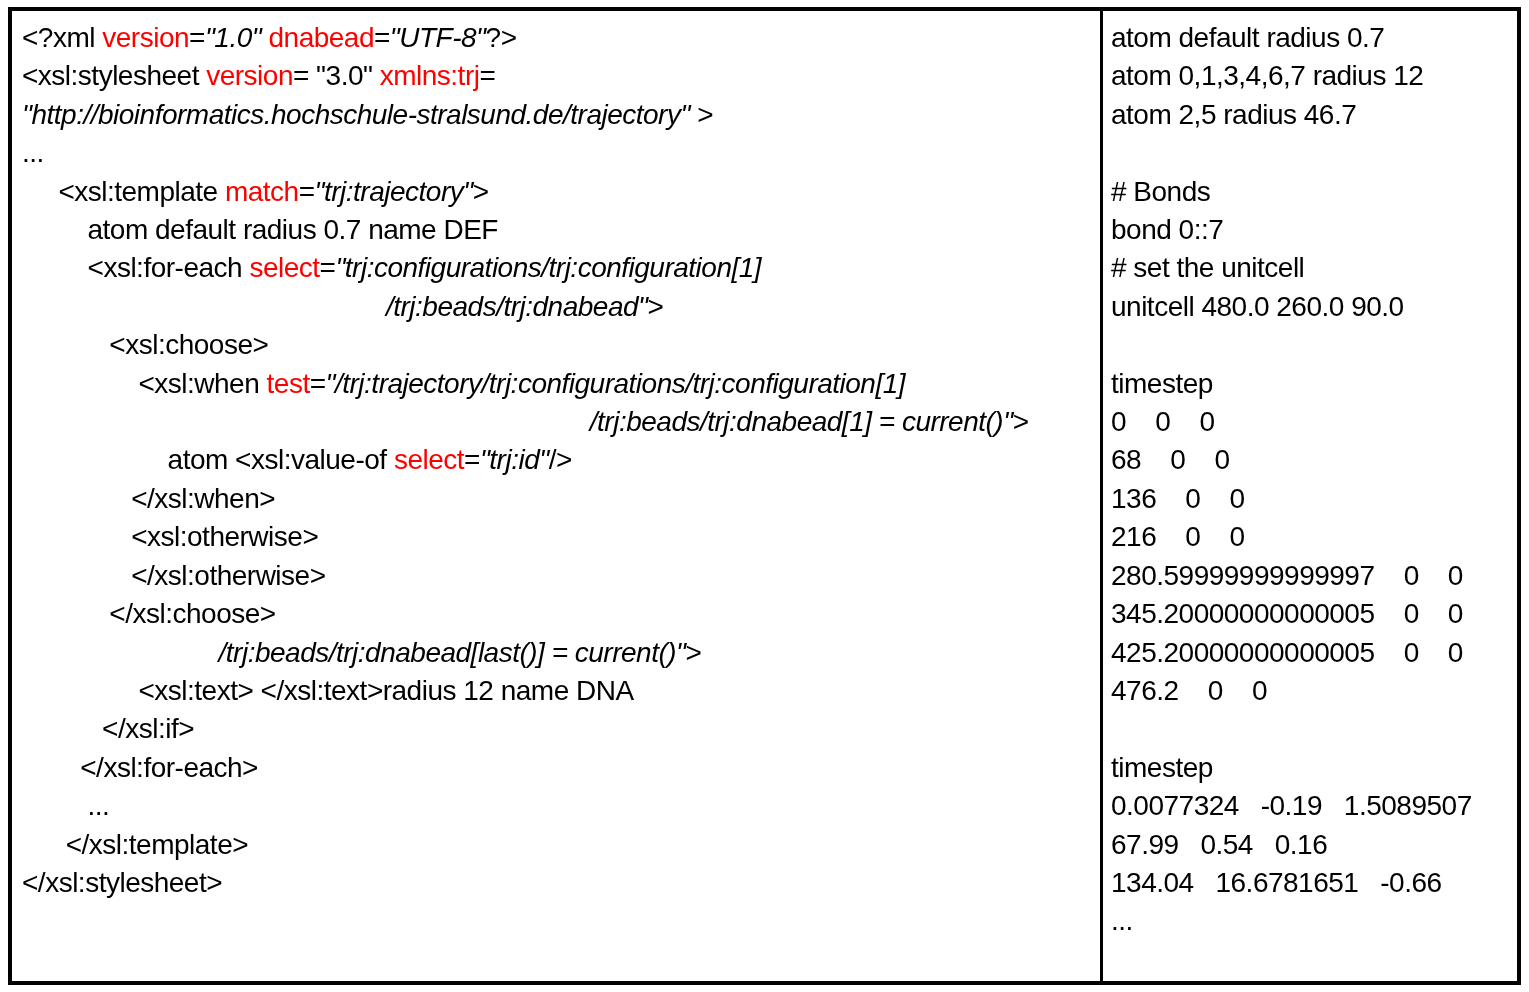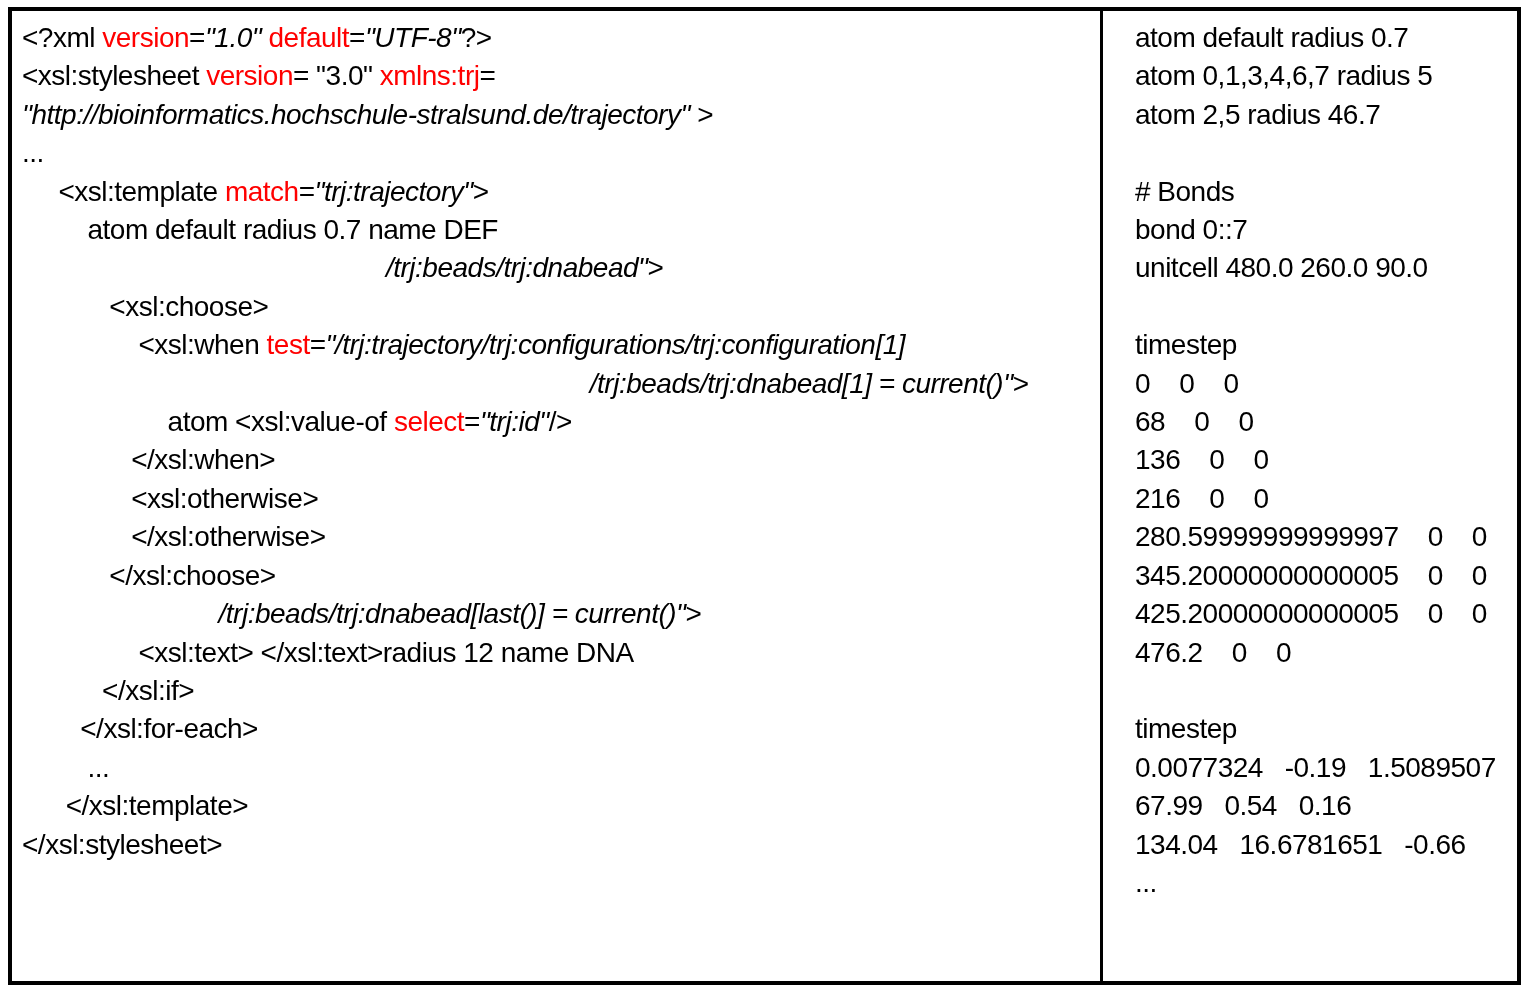--- a/index.html
+++ b/index.html
@@ -4,69 +4,71 @@
 <style>
   html,body{margin:0;padding:0;background:#ffffff;}
   body{width:1529px;height:992px;position:relative;font-family:"Liberation Sans",sans-serif;}
   .frame{
     position:absolute;left:8px;top:7px;width:1513px;height:978px;
     box-sizing:border-box;border:4px solid #000;display:flex;background:#fff;
   }
   .panel{box-sizing:border-box;padding-top:8px;overflow:hidden;}
   .panel-left{width:1088px;padding-left:10px;}
   .divider{width:3px;background:#000;flex:none;}
-  .panel-right{flex:1;padding-left:32px;}
+  .panel-right{flex:1;padding-left:8px;}
   .line{
     white-space:pre;
     font-size:28px;
     line-height:38.4px;
     letter-spacing:-0.5px;
     color:#000;
   }
   .sp{}
   .sb{font-weight:normal;}
   .sr{color:var(--attr-red,#ff0000);}
   .si{font-style:italic;}
 </style>
 </head>
 <body>
 
 <div class="frame">
   <div class="panel panel-left">
-      <div class="line"><span class="sp">&lt;?</span><span class="sb">xml</span><span class="sp"> </span><span class="sr">version</span><span class="sp">=</span><span class="si">"1.0"</span><span class="sp"> </span><span class="sr">default</span><span class="sp">=</span><span class="si">"UTF-8"</span><span class="sp">?&gt;</span></div>
+      <div class="line"><span class="sp">&lt;?</span><span class="sb">xml</span><span class="sp"> </span><span class="sr">version</span><span class="sp">=</span><span class="si">"1.0"</span><span class="sp"> </span><span class="sr">dnabead</span><span class="sp">=</span><span class="si">"UTF-8"</span><span class="sp">?&gt;</span></div>
       <div class="line"><span class="sp">&lt;</span><span class="sb">xsl:stylesheet</span><span class="sp"> </span><span class="sr">version</span><span class="sp">= "3.0" </span><span class="sr">xmlns:trj</span><span class="sp">=</span></div>
       <div class="line"><span class="si">"http://bioinformatics.hochschule-stralsund.de/trajectory"</span><span class="sp"> &gt;</span></div>
       <div class="line"><span class="sp">...</span></div>
       <div class="line"><span class="sp">     &lt;</span><span class="sb">xsl:template</span><span class="sp"> </span><span class="sr">match</span><span class="sp">=</span><span class="si">"trj:trajectory"</span><span class="sp">&gt;</span></div>
       <div class="line"><span class="sp">         atom default radius 0.7 name DEF</span></div>
+      <div class="line"><span class="sp">         &lt;</span><span class="sb">xsl:for-each</span><span class="sp"> </span><span class="sr">select</span><span class="sp">=</span><span class="si">"trj:configurations/trj:configuration[1]</span></div>
       <div class="line"><span class="si">                                                  /trj:beads/trj:dnabead"</span><span class="sp">&gt;</span></div>
       <div class="line"><span class="sp">            &lt;</span><span class="sb">xsl:choose</span><span class="sp">&gt;</span></div>
       <div class="line"><span class="sp">                &lt;</span><span class="sb">xsl:when</span><span class="sp"> </span><span class="sr">test</span><span class="sp">=</span><span class="si">"/trj:trajectory/trj:configurations/trj:configuration[1]</span></div>
       <div class="line"><span class="si">                                                                              /trj:beads/trj:dnabead[1] = current()"</span><span class="sp">&gt;</span></div>
       <div class="line"><span class="sp">                    atom &lt;</span><span class="sb">xsl:value-of</span><span class="sp"> </span><span class="sr">select</span><span class="sp">=</span><span class="si">"trj:id"</span><span class="sp">/&gt;</span></div>
       <div class="line"><span class="sp">               &lt;/</span><span class="sb">xsl:when</span><span class="sp">&gt;</span></div>
       <div class="line"><span class="sp">               &lt;</span><span class="sb">xsl:otherwise</span><span class="sp">&gt;</span></div>
       <div class="line"><span class="sp">               &lt;/</span><span class="sb">xsl:otherwise</span><span class="sp">&gt;</span></div>
       <div class="line"><span class="sp">            &lt;/</span><span class="sb">xsl:choose</span><span class="sp">&gt;</span></div>
       <div class="line"><span class="si">                           /trj:beads/trj:dnabead[last()] = current()"</span><span class="sp">&gt;</span></div>
       <div class="line"><span class="sp">                &lt;</span><span class="sb">xsl:text</span><span class="sp">&gt; &lt;/</span><span class="sb">xsl:text</span><span class="sp">&gt;radius 12 name DNA</span></div>
       <div class="line"><span class="sp">           &lt;/</span><span class="sb">xsl:if</span><span class="sp">&gt;</span></div>
       <div class="line"><span class="sp">        &lt;/</span><span class="sb">xsl:for-each</span><span class="sp">&gt;</span></div>
       <div class="line"><span class="sp">         ...</span></div>
       <div class="line"><span class="sp">      &lt;/</span><span class="sb">xsl:template</span><span class="sp">&gt;</span></div>
       <div class="line"><span class="sp">&lt;/</span><span class="sb">xsl:stylesheet</span><span class="sp">&gt;</span></div>
     </div>
   <div class="divider"></div>
   <div class="panel panel-right">
       <div class="line">atom default radius 0.7</div>
-      <div class="line">atom 0,1,3,4,6,7 radius 5</div>
+      <div class="line">atom 0,1,3,4,6,7 radius 12</div>
       <div class="line">atom 2,5 radius 46.7</div>
       <div class="line"> </div>
       <div class="line"># Bonds</div>
       <div class="line">bond 0::7</div>
+      <div class="line"># set the unitcell</div>
       <div class="line">unitcell 480.0 260.0 90.0</div>
       <div class="line"> </div>
       <div class="line">timestep</div>
       <div class="line">0    0    0</div>
       <div class="line">68    0    0</div>
       <div class="line">136    0    0</div>
       <div class="line">216    0    0</div>
       <div class="line">280.59999999999997    0    0</div>
       <div class="line">345.20000000000005    0    0</div>
       <div class="line">425.20000000000005    0    0</div>

